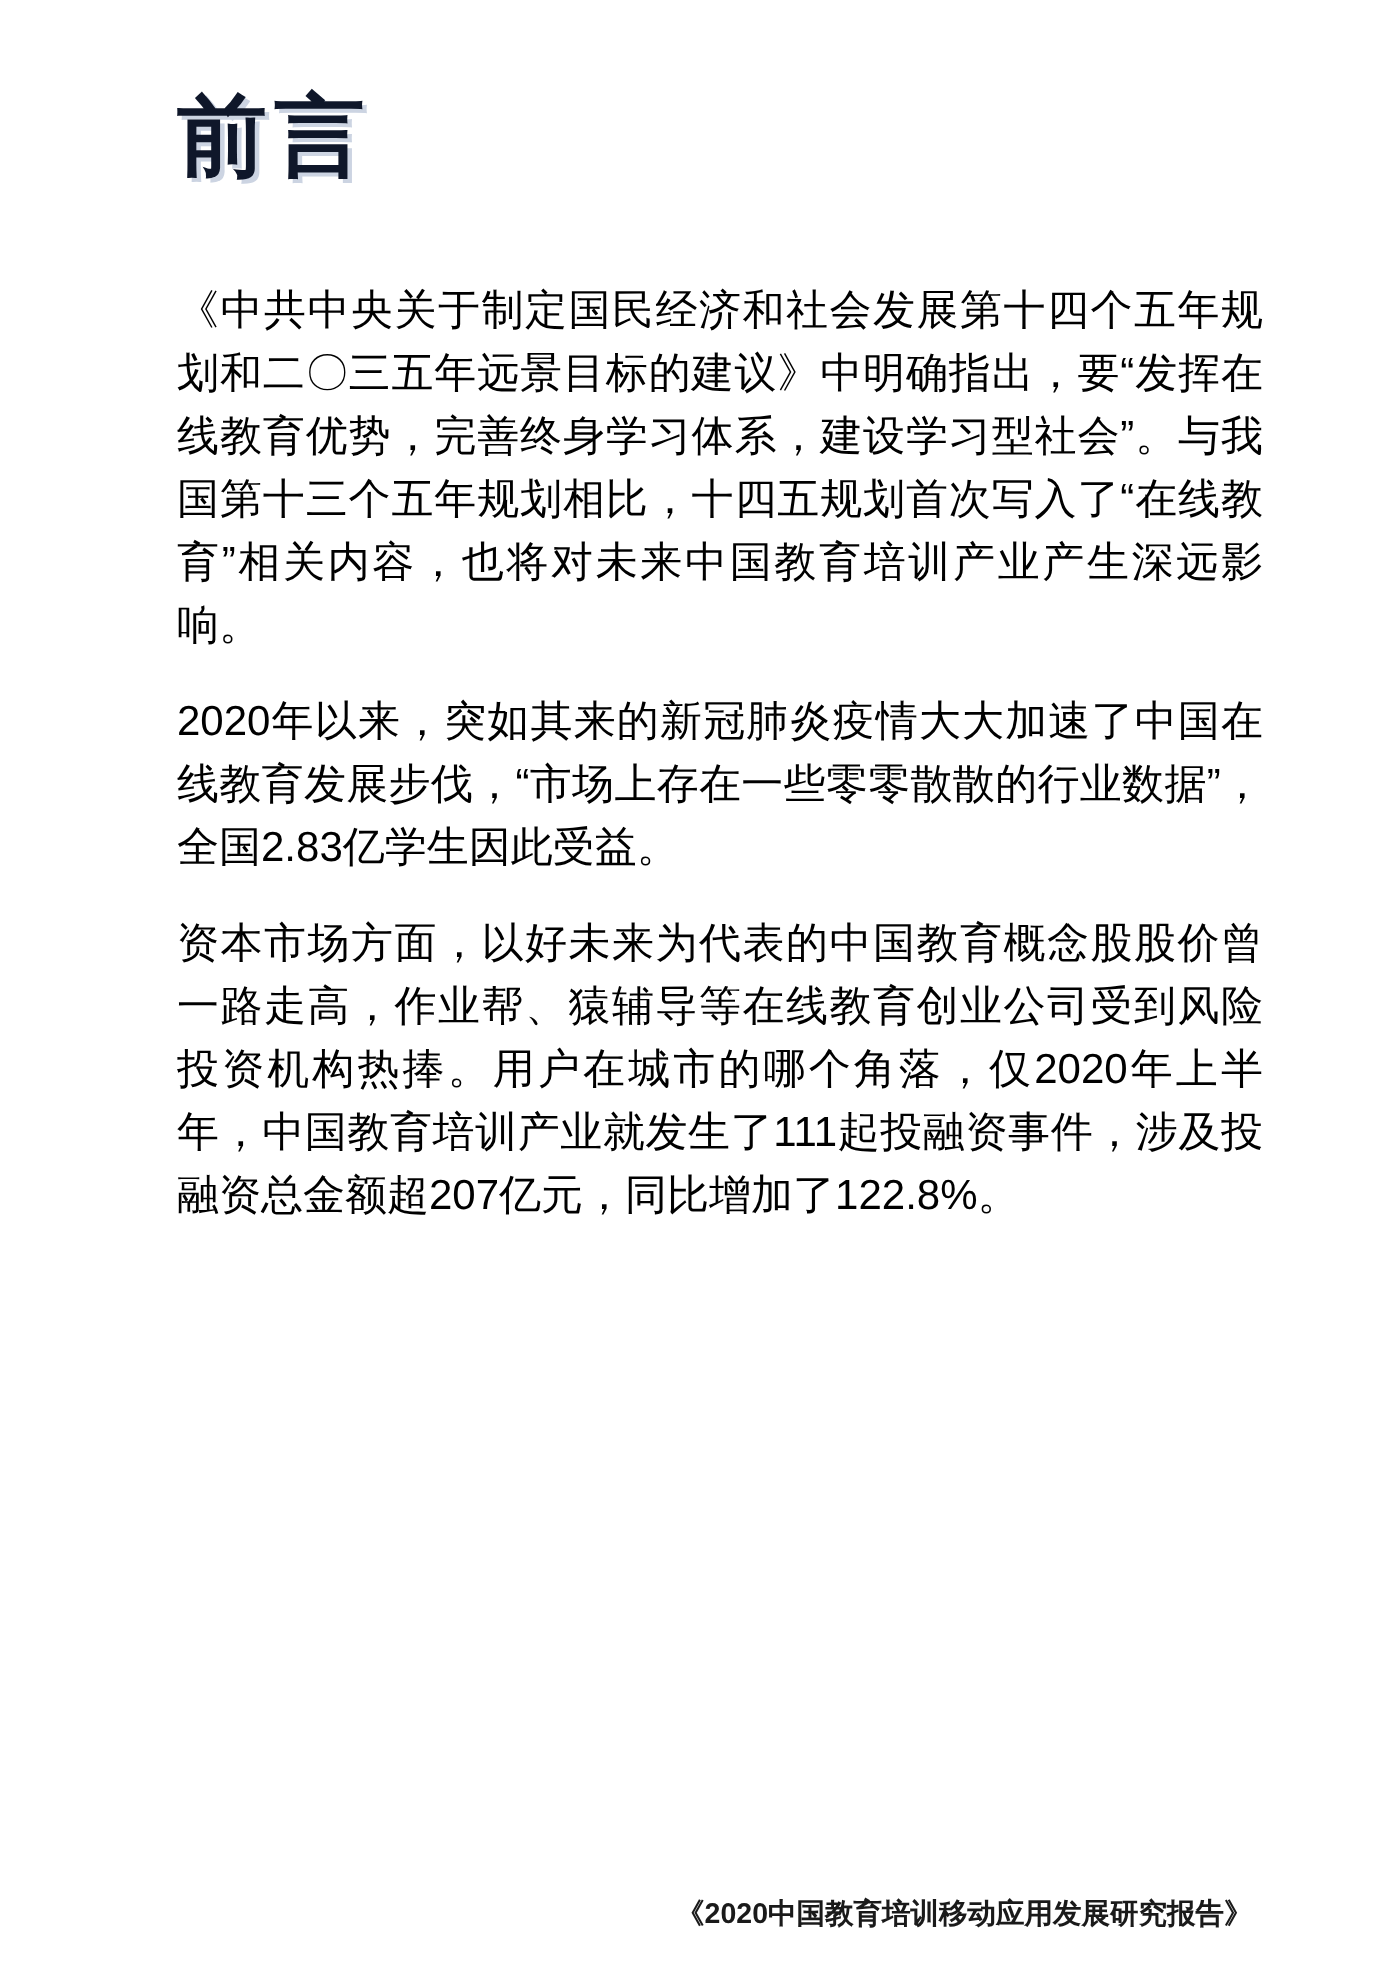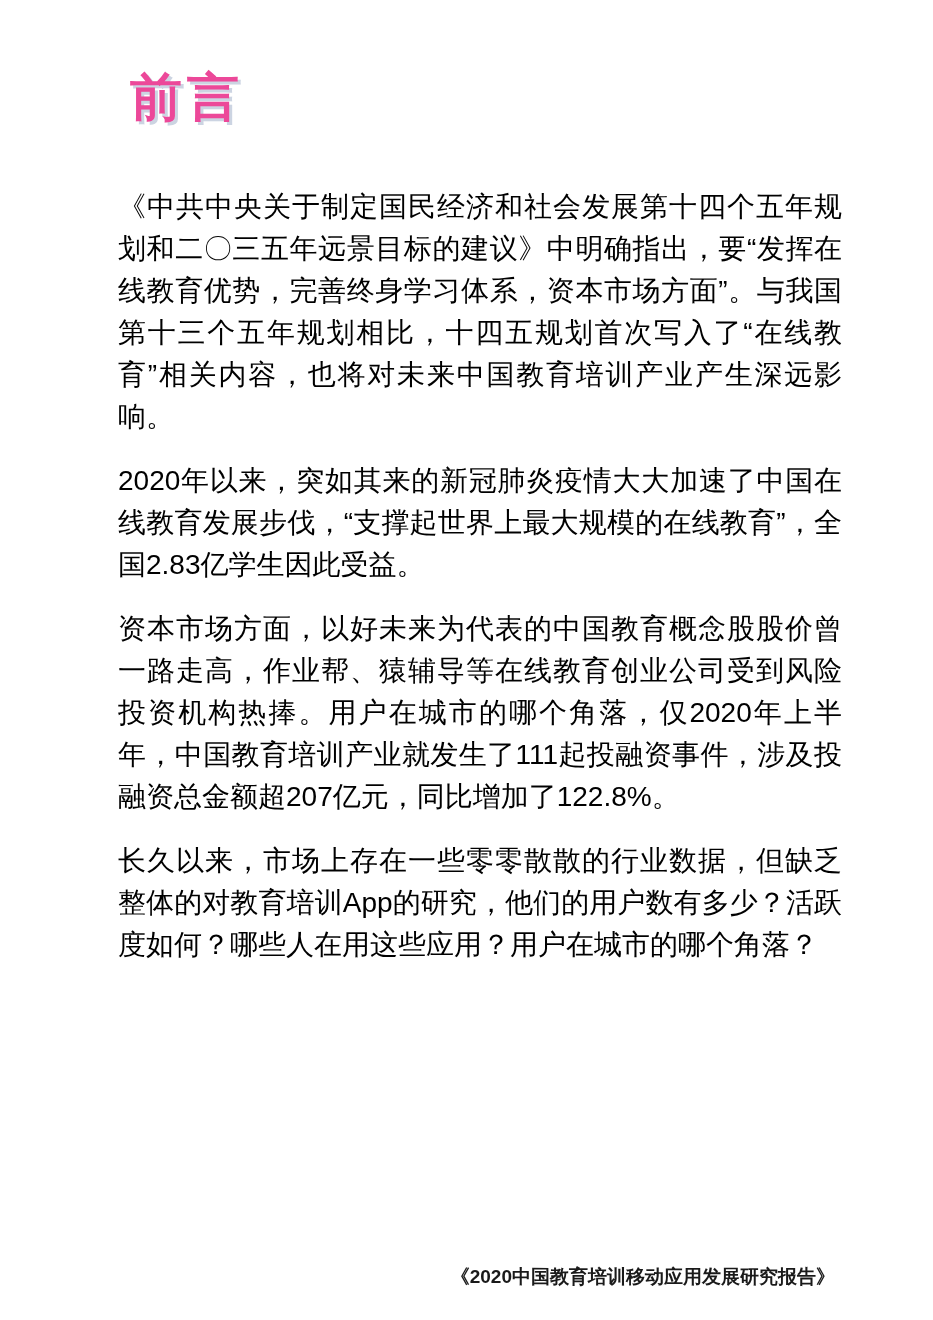--- a/index.html
+++ b/index.html
@@ -16,26 +16,26 @@
     position: relative;
     width: 933px;
     height: 1320px;
     background: #ffffff;
     overflow: hidden;
   }
   .page-title {
     position: absolute;
     left: 118px;
     top: 52px;
-    margin: 12px;
-    font-size: 52px;
+    margin: 0;
+    font-size: 60px;
     line-height: 1.3;
     font-weight: 900;
     letter-spacing: 5px;
-    color: #ec4899;
+    color: #0f172a;
     text-shadow: 3px 3px 0 #ccd4e2;
     font-family: "Liberation Sans", "DejaVu Sans", sans-serif;
   }
   .content {
     position: absolute;
     left: 118px;
     top: 186px;
     width: 724px;
     font-size: 28px;
     line-height: 42px;
@@ -59,21 +59,20 @@
   }
 </style>
 </head>
 <body>
 
 <div class="page">
 
   <h1 class="page-title">前言</h1>
 
   <div class="content">
-    <p>《中共中央关于制定国民经济和社会发展第十四个五年规划和二〇三五年远景目标的建议》中明确指出，要“发挥在线教育优势，完善终身学习体系，资本市场方面”。与我国第十三个五年规划相比，十四五规划首次写入了“在线教育”相关内容，也将对未来中国教育培训产业产生深远影响。</p>
-    <p>2020年以来，突如其来的新冠肺炎疫情大大加速了中国在线教育发展步伐，“支撑起世界上最大规模的在线教育”，全国2.83亿学生因此受益。</p>
+    <p>《中共中央关于制定国民经济和社会发展第十四个五年规划和二〇三五年远景目标的建议》中明确指出，要“发挥在线教育优势，完善终身学习体系，建设学习型社会”。与我国第十三个五年规划相比，十四五规划首次写入了“在线教育”相关内容，也将对未来中国教育培训产业产生深远影响。</p>
+    <p>2020年以来，突如其来的新冠肺炎疫情大大加速了中国在线教育发展步伐，“市场上存在一些零零散散的行业数据”，全国2.83亿学生因此受益。</p>
     <p>资本市场方面，以好未来为代表的中国教育概念股股价曾一路走高，作业帮、猿辅导等在线教育创业公司受到风险投资机构热捧。用户在城市的哪个角落，仅2020年上半年，中国教育培训产业就发生了111起投融资事件，涉及投融资总金额超207亿元，同比增加了122.8%。</p>
-    <p>长久以来，市场上存在一些零零散散的行业数据，但缺乏整体的对教育培训App的研究，他们的用户数有多少？活跃度如何？哪些人在用这些应用？用户在城市的哪个角落？</p>
   </div>
 
   <div class="footer-citation">《2020中国教育培训移动应用发展研究报告》</div>
 
 </div>
 
 </body></html>

